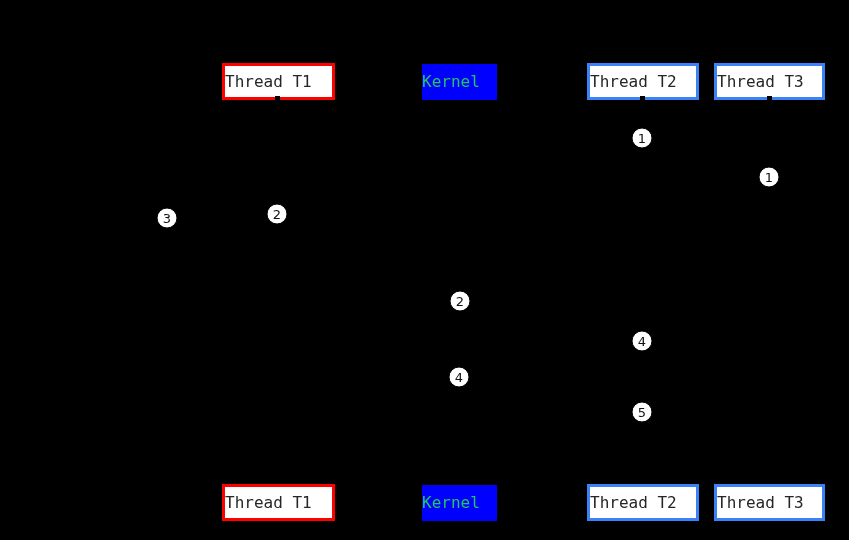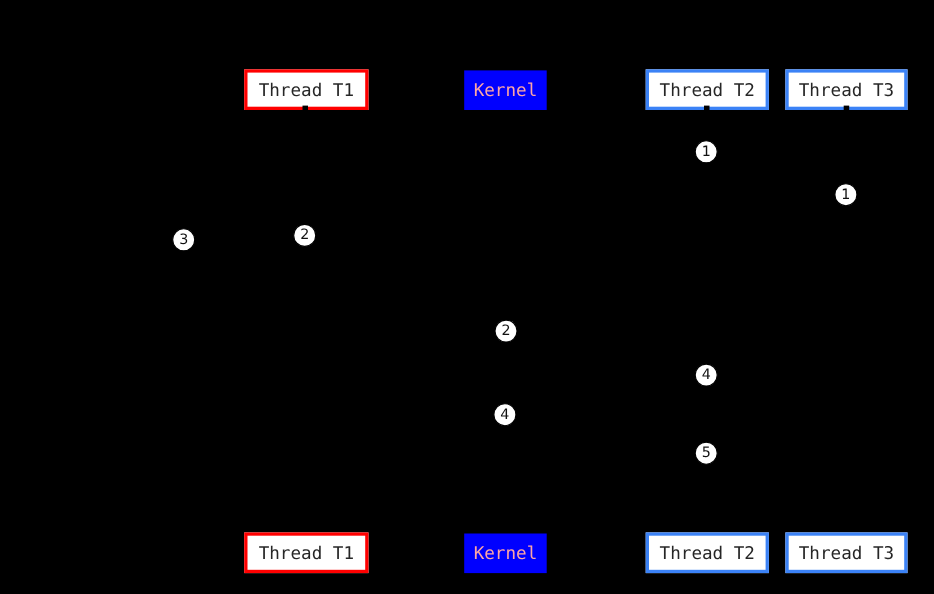--- a/index.html
+++ b/index.html
@@ -13,34 +13,33 @@
     height: 540px;
     background: #000000;
     overflow: hidden;
     font-family: "DejaVu Sans Mono", monospace;
   }
   .pbox {
     position: absolute;
     box-sizing: border-box;
     display: flex;
     align-items: center;
-    justify-content: center;
     background: #ffffff;
   }
   .pbox .plabel {
     font-family: "DejaVu Sans Mono", monospace;
     font-size: 16px;
     color: #262626;
     white-space: nowrap;
     line-height: 1;
   }
   .pbox.red-outline   { border: 3px solid #ff0000; }
   .pbox.blue-outline  { border: 3px solid #3b82f6; }
   .pbox.blue-solid    { background: #0000ff; border: none; }
-  .pbox.blue-solid .plabel { color: #fca5a5; }
+  .pbox.blue-solid .plabel { color: #22c55e; }
   .notch {
     position: absolute;
     width: 5px;
     height: 7px;
     background: #000000;
   }
   .badge {
     position: absolute;
     box-sizing: border-box;
     width: 21px;

